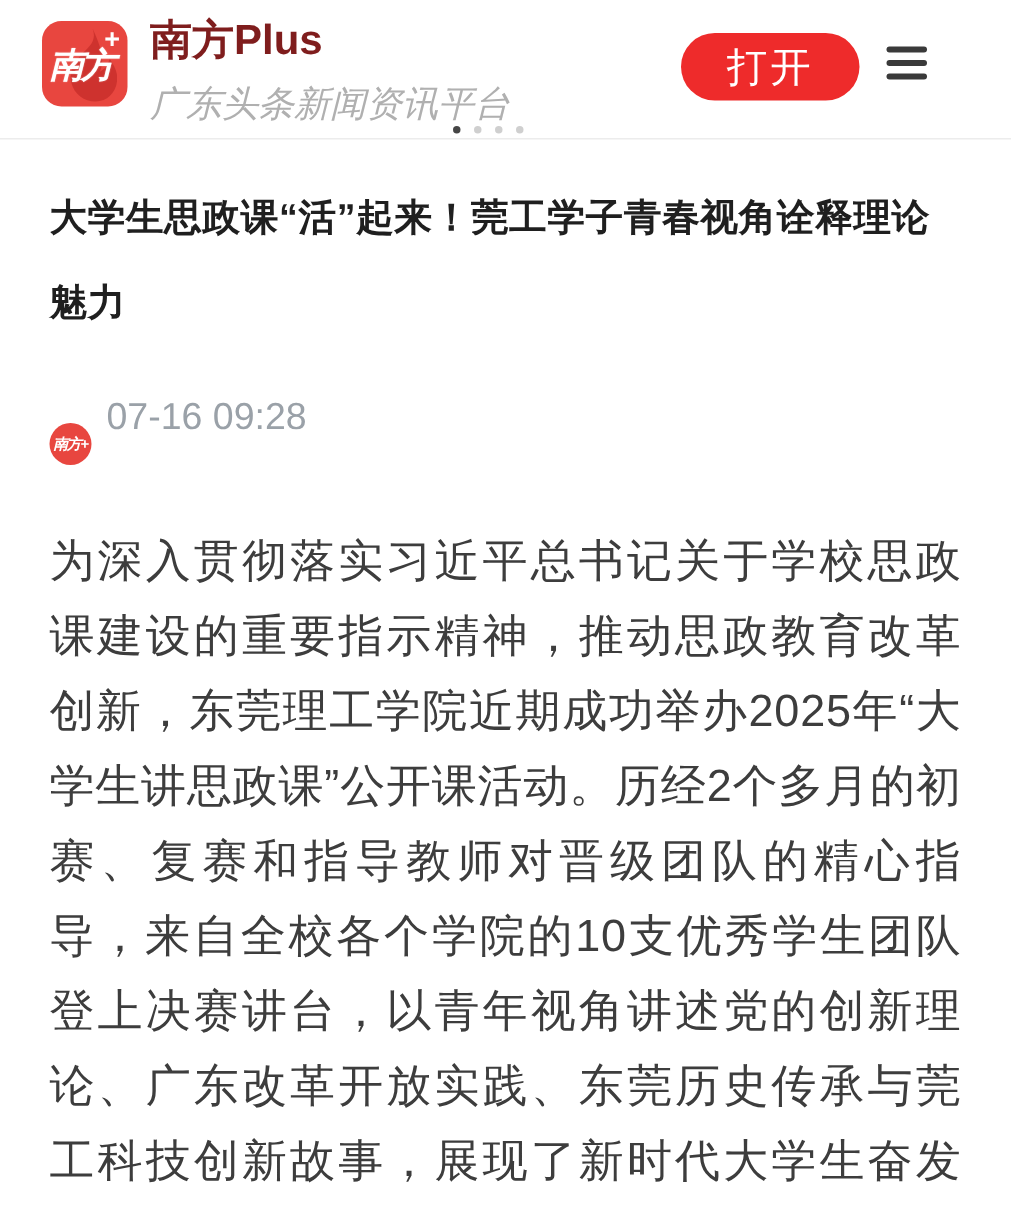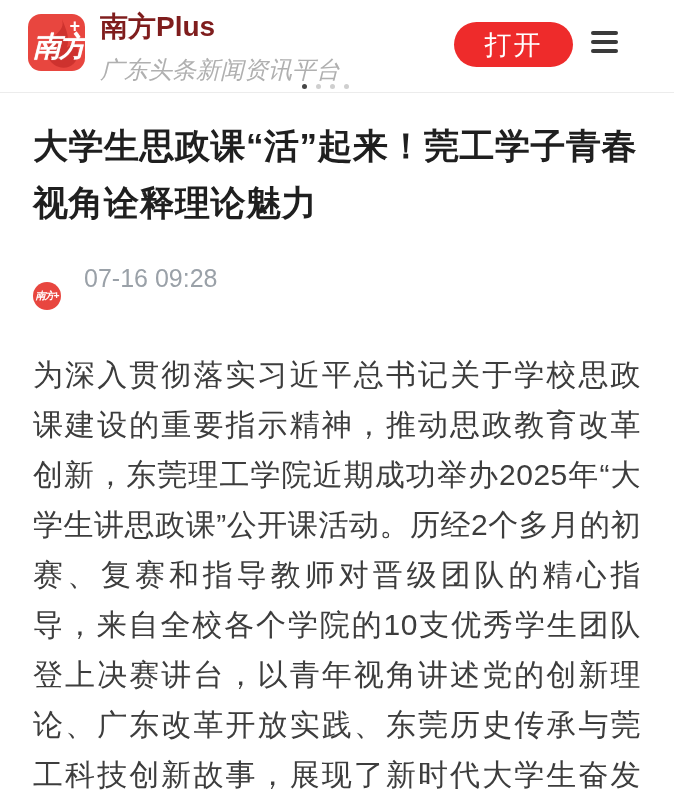--- a/index.html
+++ b/index.html
@@ -28,21 +28,21 @@
   .app-logo svg.flame {
     position: absolute;
     left: 12px; top: 4px;
     width: 38px; height: 50px;
     opacity: 0.85;
   }
   .app-logo .logo-cn {
     position: absolute;
     left: 5px; top: 14px;
     color: #ffffff;
-    font-size: 28px;
+    font-size: 23px;
     font-weight: bold;
     font-style: italic;
     letter-spacing: -2px;
     text-shadow: 0 0 1px rgba(255,255,255,.6);
     text-align: center;
   }
   .app-logo .logo-plus {
     position: absolute;
     right: 5px; top: 2px;
     color: #ffffff;
@@ -100,21 +100,21 @@
     width: 5px; height: 5px;
     border-radius: 50%;
     background: #cfcfcf;
   }
   .dots i.active { background: #464646; }
 
   
   .content { padding: 0 33px; }
   .article-title {
     margin-top: 24px;
-    font-size: 35px;
+    font-size: 25px;
     line-height: 57px;
     font-weight: 700;
     color: #1f1f1f;
     letter-spacing: 0.5px;
   }
   .byline {
     margin-top: 16px;
     display: flex;
     align-items: center;
   }
@@ -125,21 +125,21 @@
     color: #ffffff;
     font-size: 10px;
     font-weight: bold;
     font-style: italic;
     display: flex; align-items: center; justify-content: center;
     letter-spacing: -1px;
     flex: 0 0 auto;
     margin-top: 35px;
   }
   .timestamp {
-    margin-left: 23px;
+    margin-left: 10px;
     font-size: 25px;
     color: #9aa1a8;
     text-align: center;
   }
   .article-body {
     margin-top: 40px;
     font-size: 30px;
     line-height: 50px;
     color: #3d3d3d;
     text-align: justify;

